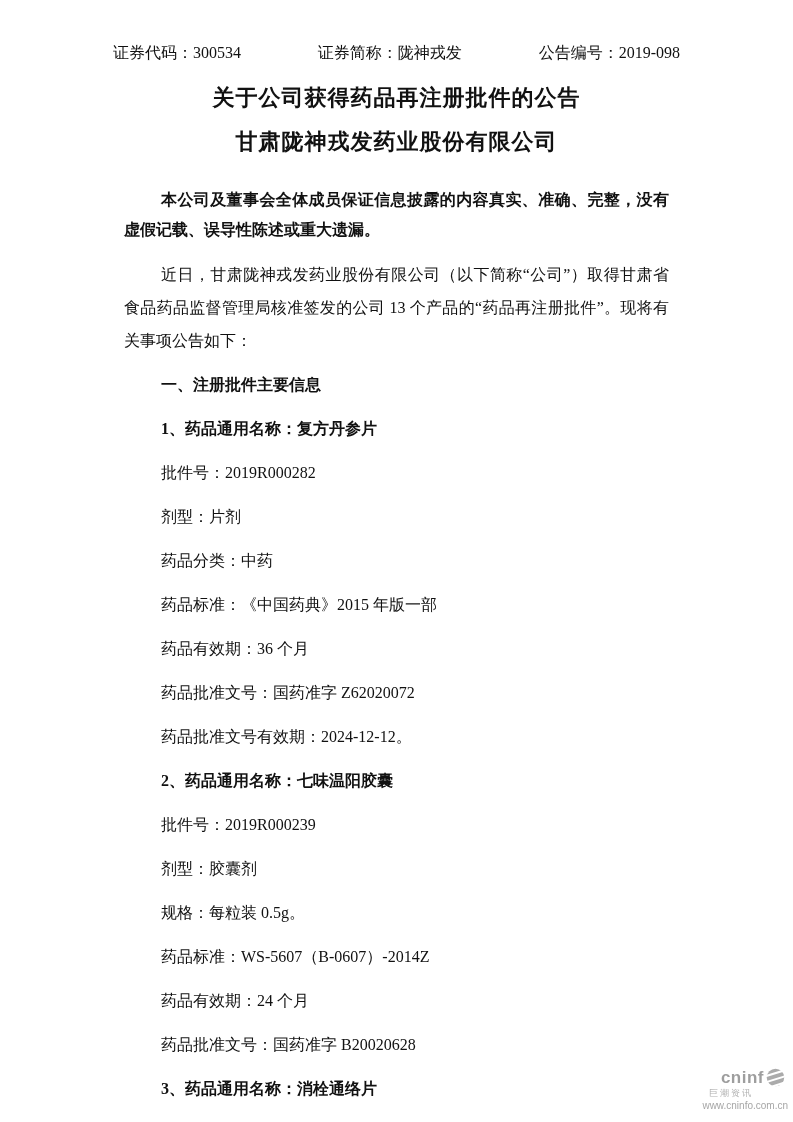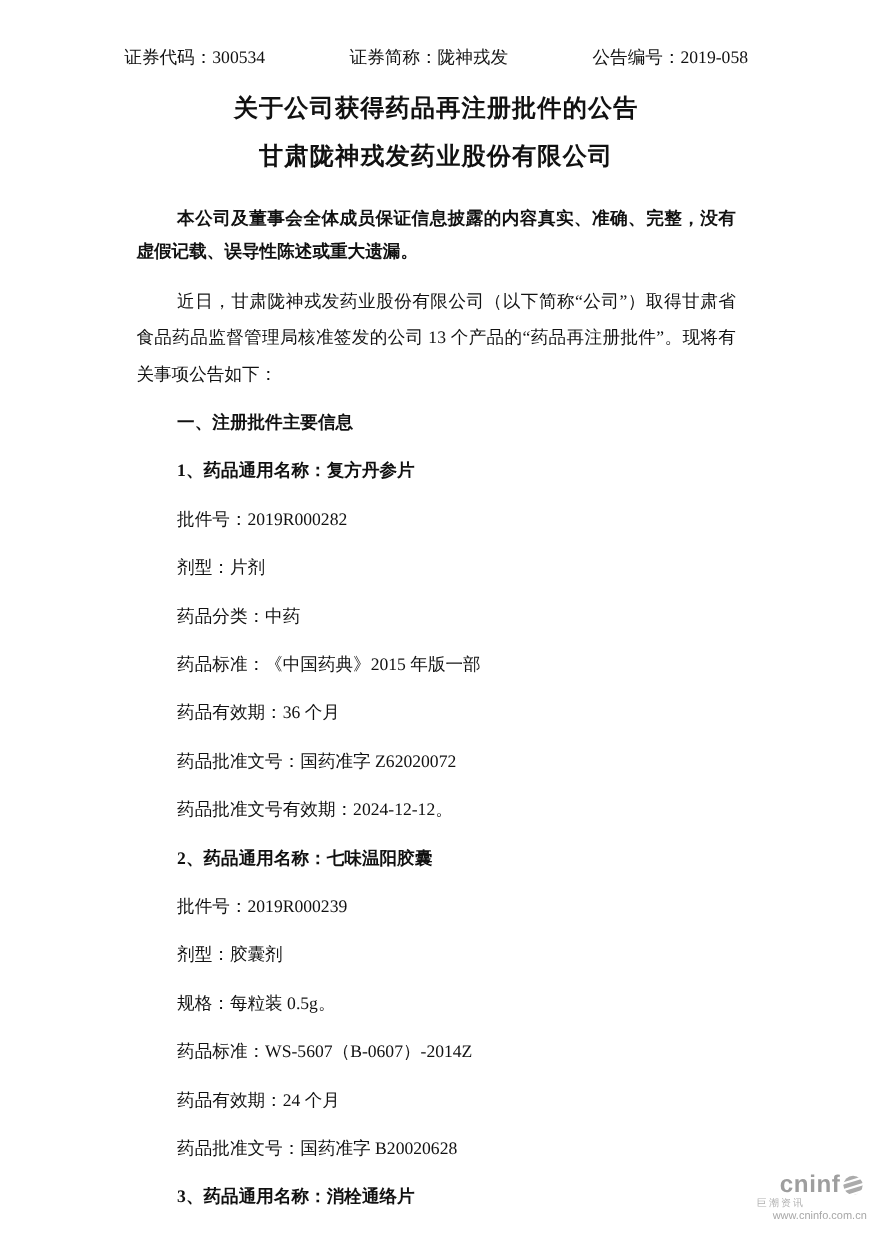--- a/index.html
+++ b/index.html
@@ -66,53 +66,53 @@
     line-height: 1;
   }
   .cninfo-top {
     display: flex;
     align-items: center;
     justify-content: flex-end;
     gap: 1px;
     padding-right: 2px;
   }
   .cninfo-brand {
-    font-size: 22px;
+    font-size: 17px;
     font-weight: bold;
     letter-spacing: 0.5px;
     color: #9e9e9e;
   }
   .cninfo-swirl { width: 21px; height: 21px; }
   .cninfo-cn {
     font-size: 9px;
     letter-spacing: 2px;
     margin-top: 1px;
     padding-right: 14px;
-    text-align: left;
+    text-align: center;
     color: #b0b0b0;
     font-family: Liberation Serif, serif;
   }
   .cninfo-url {
     font-size: 10px;
     margin-top: 3px;
     white-space: nowrap;
     text-align: right;
     color: #a6a6a6;
   }
 </style>
 </head>
 <body>
 
 <div class="page">
   <div class="content">
 
     <div class="header-row">
       <span>证券代码：300534</span>
       <span>证券简称：陇神戎发</span>
-      <span>公告编号：2019-058</span>
+      <span>公告编号：2019-098</span>
     </div>
 
     <div class="titles">
       <h1>关于公司获得药品再注册批件的公告</h1>
       <h1>甘肃陇神戎发药业股份有限公司</h1>
     </div>
 
     <p class="statement">本公司及董事会全体成员保证信息披露的内容真实、准确、完整，没有虚假记载、误导性陈述或重大遗漏。</p>
 
     <p class="intro">近日，甘肃陇神戎发药业股份有限公司（以下简称“公司”）取得甘肃省食品药品监督管理局核准签发的公司 13 个产品的“药品再注册批件”。现将有关事项公告如下：</p>

